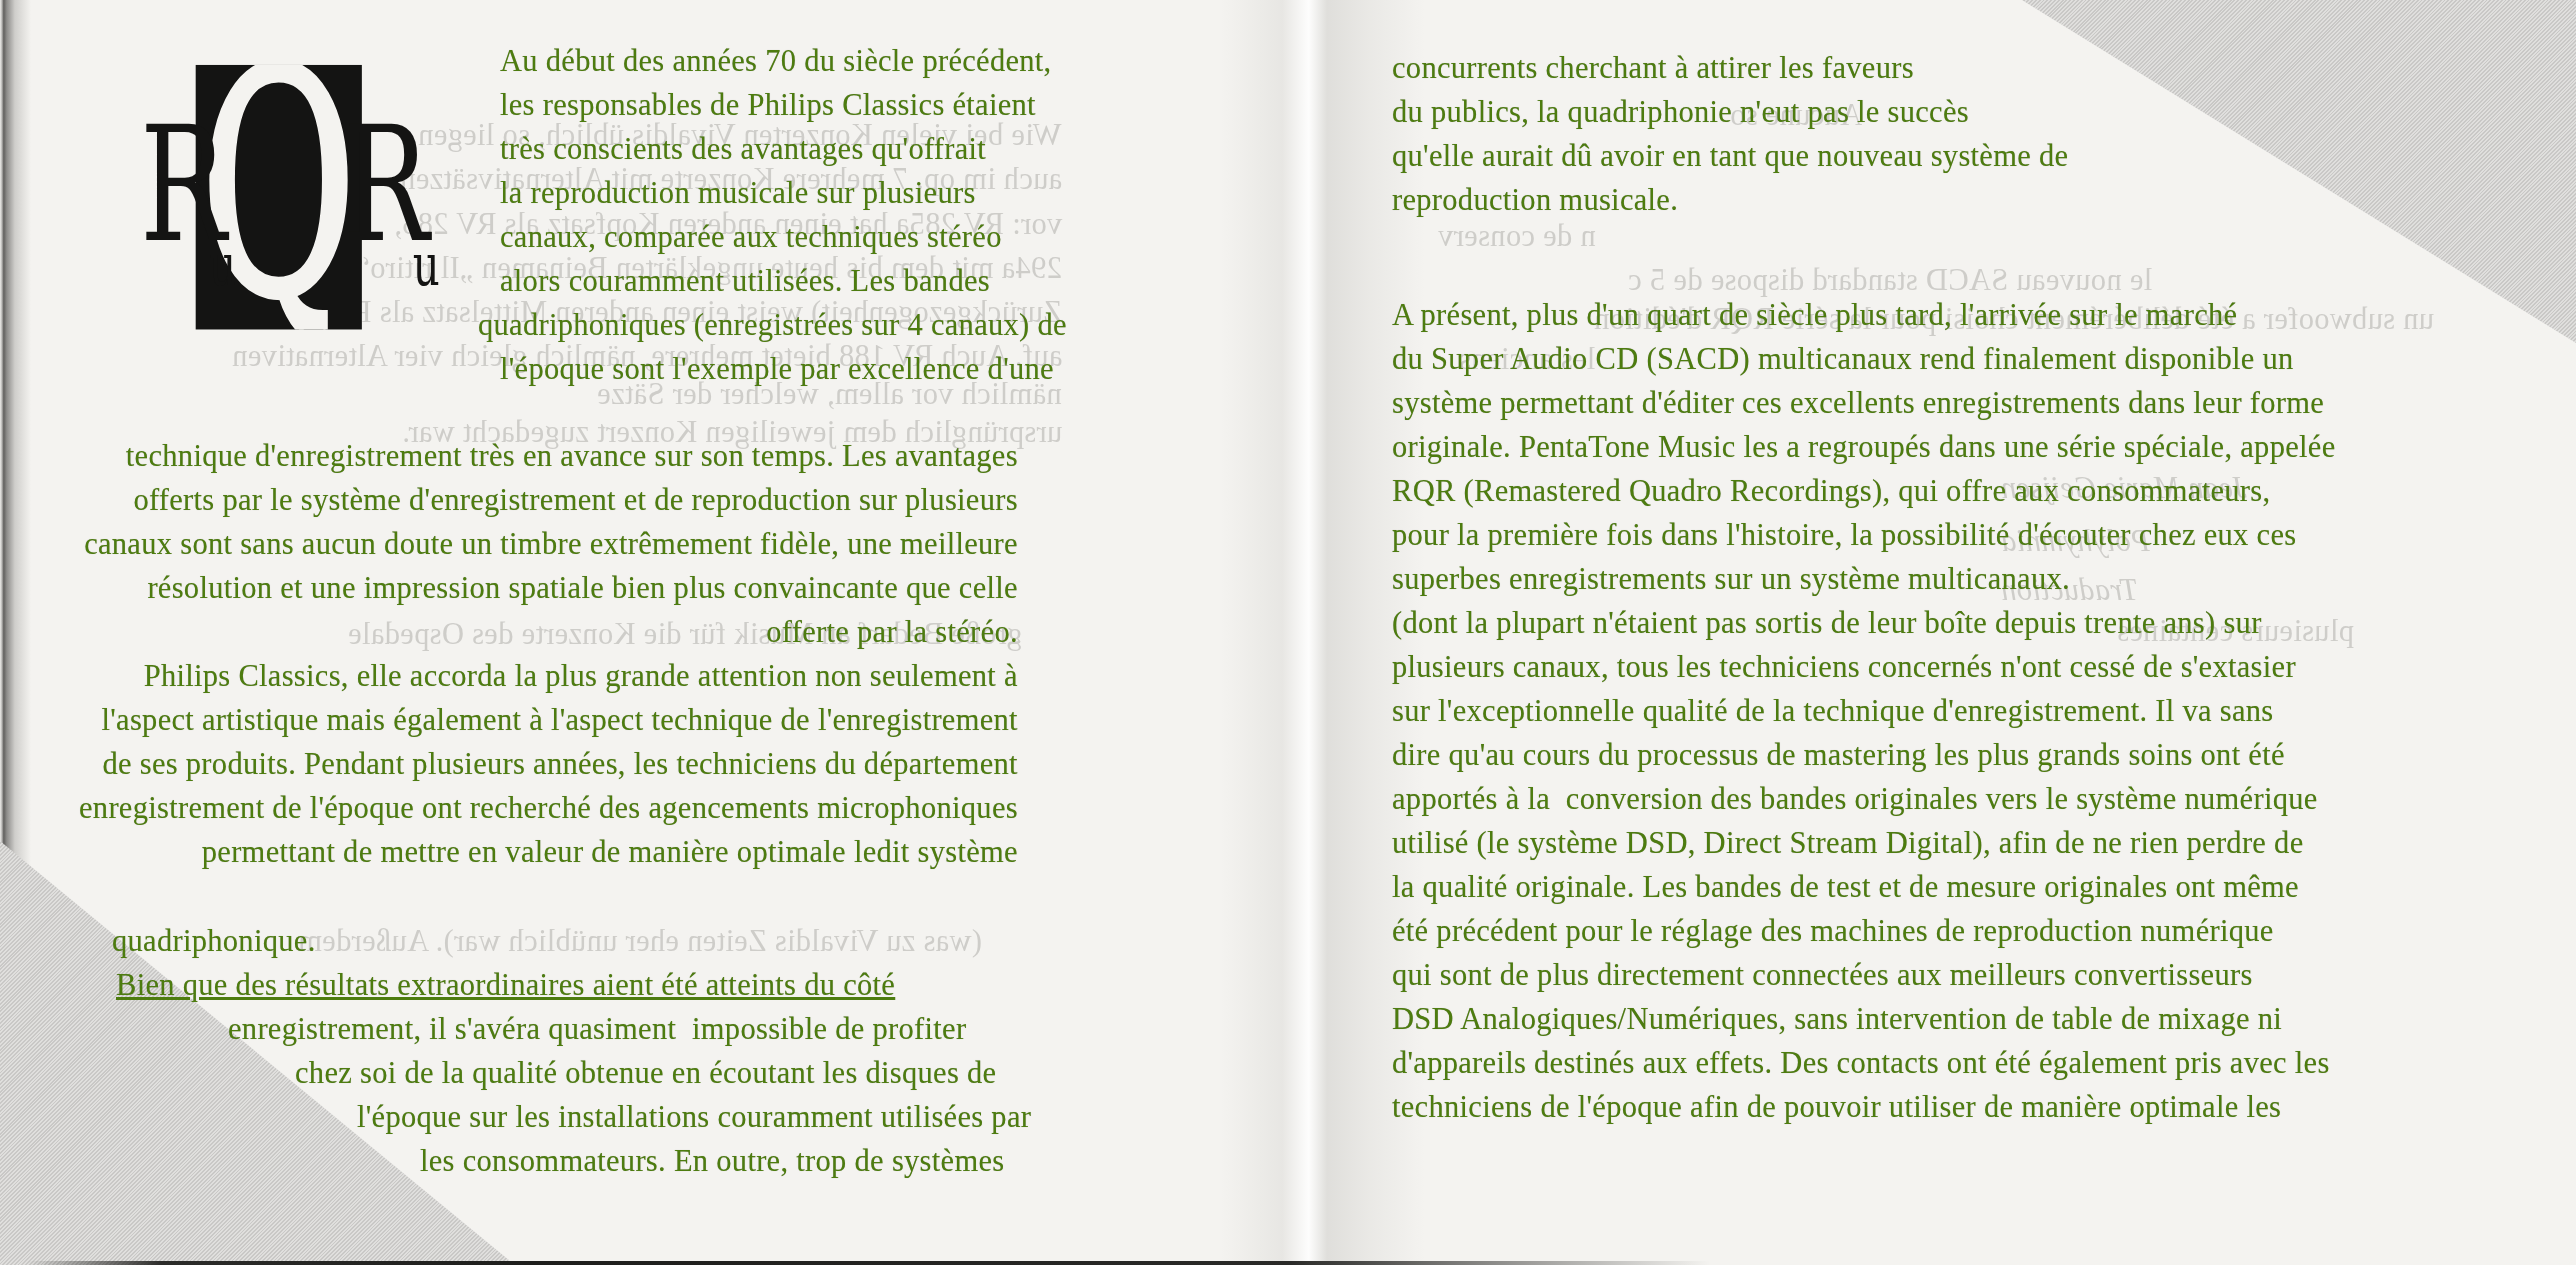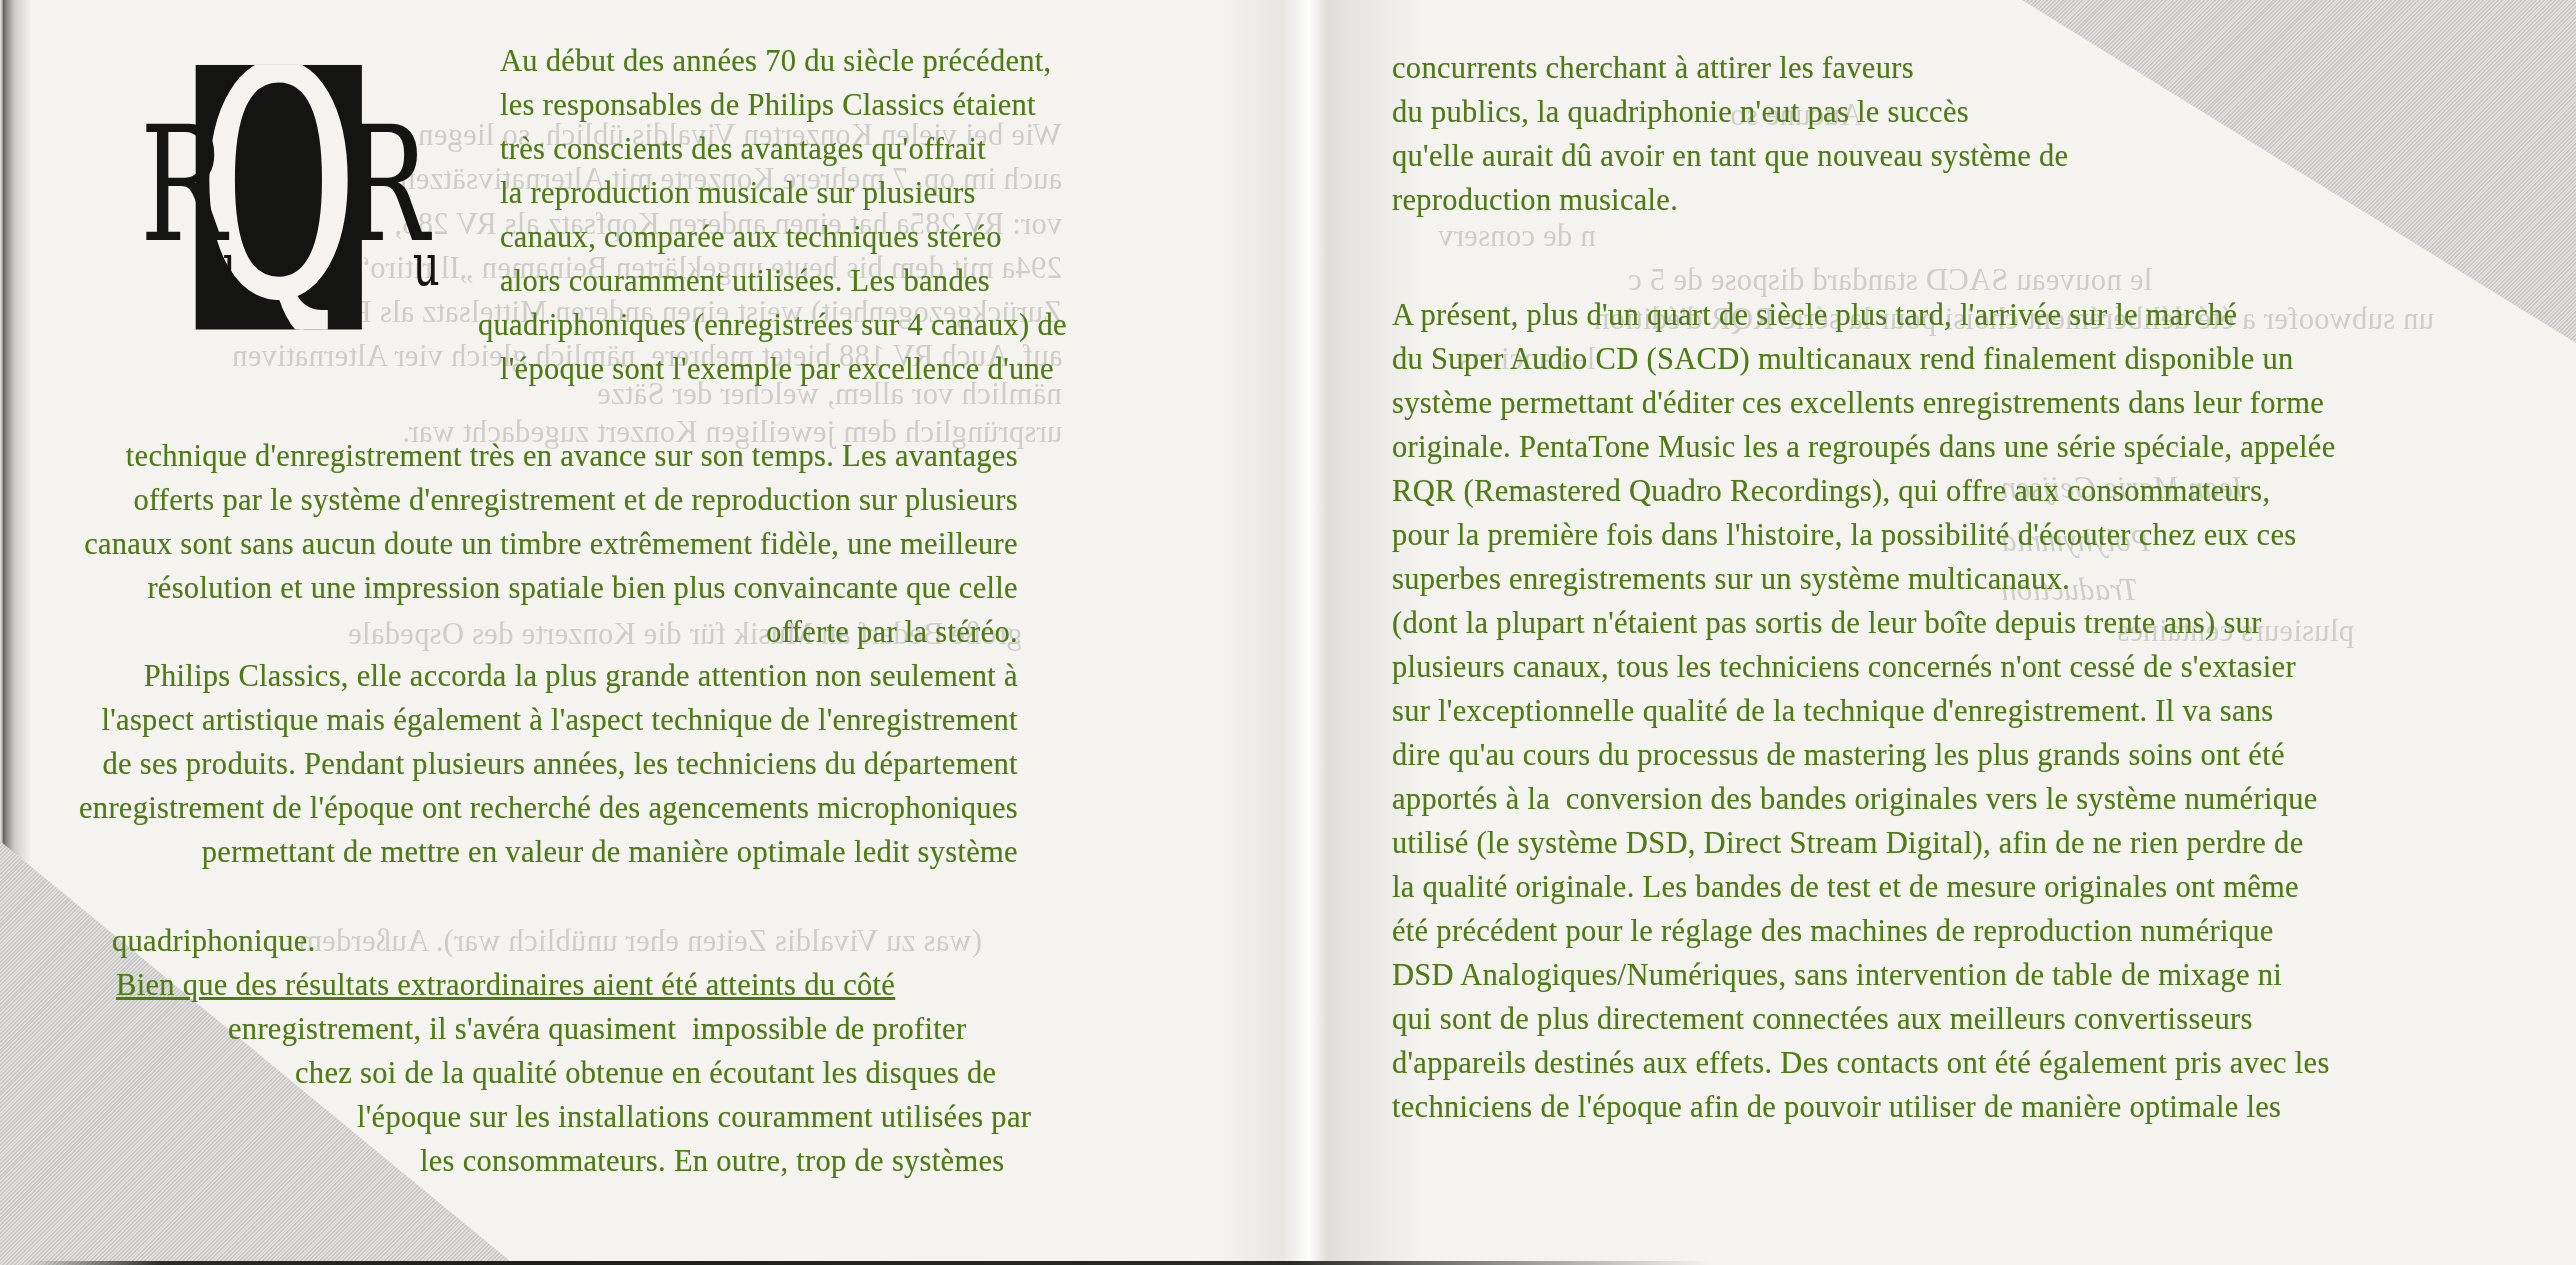--- a/index.html
+++ b/index.html
@@ -175,20 +175,20 @@
     <span class="tl">pour la première fois dans l'histoire, la possibilité d'écouter chez eux ces</span>
     <span class="tl">superbes enregistrements sur un système multicanaux.</span>
     <span class="tl">(dont la plupart n'étaient pas sortis de leur boîte depuis trente ans) sur</span>
     <span class="tl">plusieurs canaux, tous les techniciens concernés n'ont cessé de s'extasier</span>
     <span class="tl">sur l'exceptionnelle qualité de la technique d'enregistrement. Il va sans</span>
     <span class="tl">dire qu'au cours du processus de mastering les plus grands soins ont été</span>
     <span class="tl">apportés à la  conversion des bandes originales vers le système numérique</span>
     <span class="tl">utilisé (le système DSD, Direct Stream Digital), afin de ne rien perdre de</span>
     <span class="tl">la qualité originale. Les bandes de test et de mesure originales ont même</span>
     <span class="tl">été précédent pour le réglage des machines de reproduction numérique</span>
+    <span class="tl">qui sont de plus directement connectées aux meilleurs convertisseurs</span>
     <span class="tl">DSD Analogiques/Numériques, sans intervention de table de mixage ni</span>
-    <span class="tl">qui sont de plus directement connectées aux meilleurs convertisseurs</span>
     <span class="tl">d'appareils destinés aux effets. Des contacts ont été également pris avec les</span>
     <span class="tl">techniciens de l'époque afin de pouvoir utiliser de manière optimale les</span>
   </div>
 
 </div>
 
 
 </body></html>

